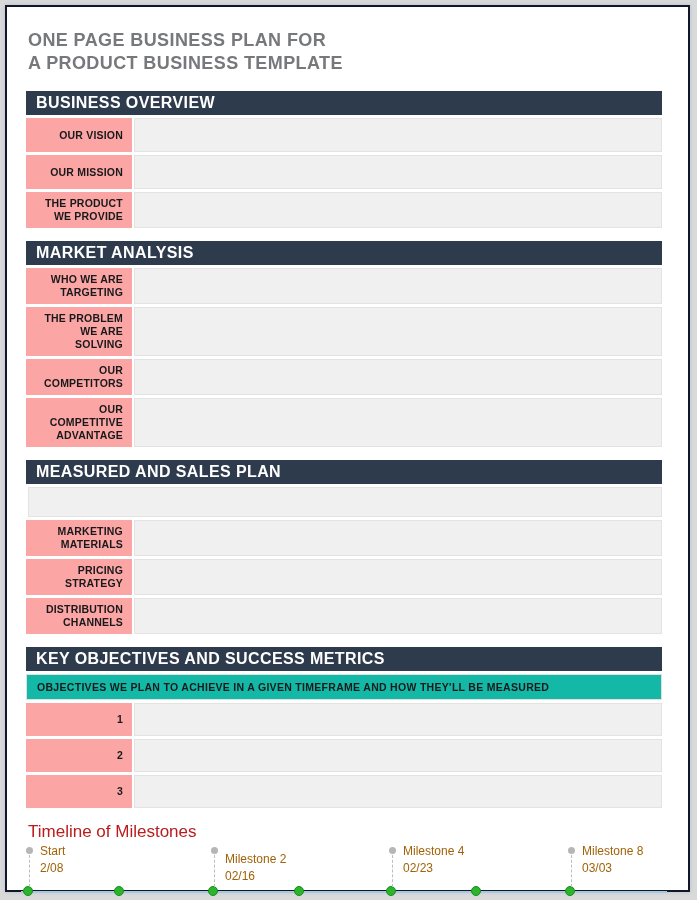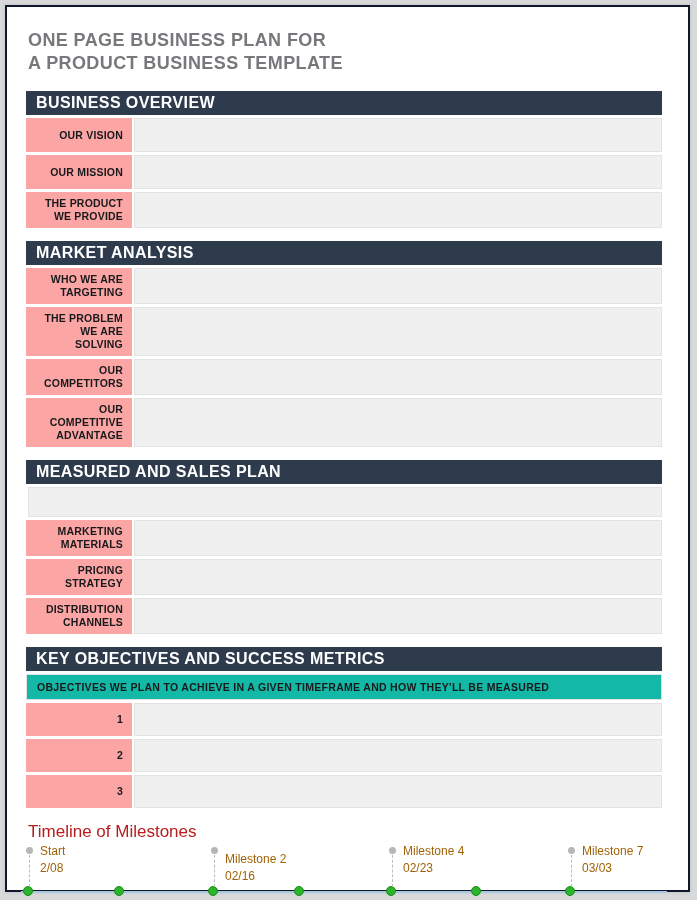--- a/index.html
+++ b/index.html
@@ -242,18 +242,18 @@
         </div>
       </div>
       <div class="tl-node">
         <div class="tl-dot-green" style="left: 450px; top: 47px;"></div>
       </div>
       <div class="tl-node">
         <div class="tl-dot-green" style="left: 544px; top: 47px;"></div>
         <div class="tl-connector" style="left: 550px; top: 16px; height: 32px;"></div>
         <div class="tl-dot-gray" style="left: 547px; top: 8px;"></div>
         <div class="tl-label" style="left: 561px; top: 4px;">
-          <div>Milestone 7</div>
+          <div>Milestone 8</div>
           <div>03/03</div>
         </div>
       </div>
     </div>
 </div>
 
 </body></html>

